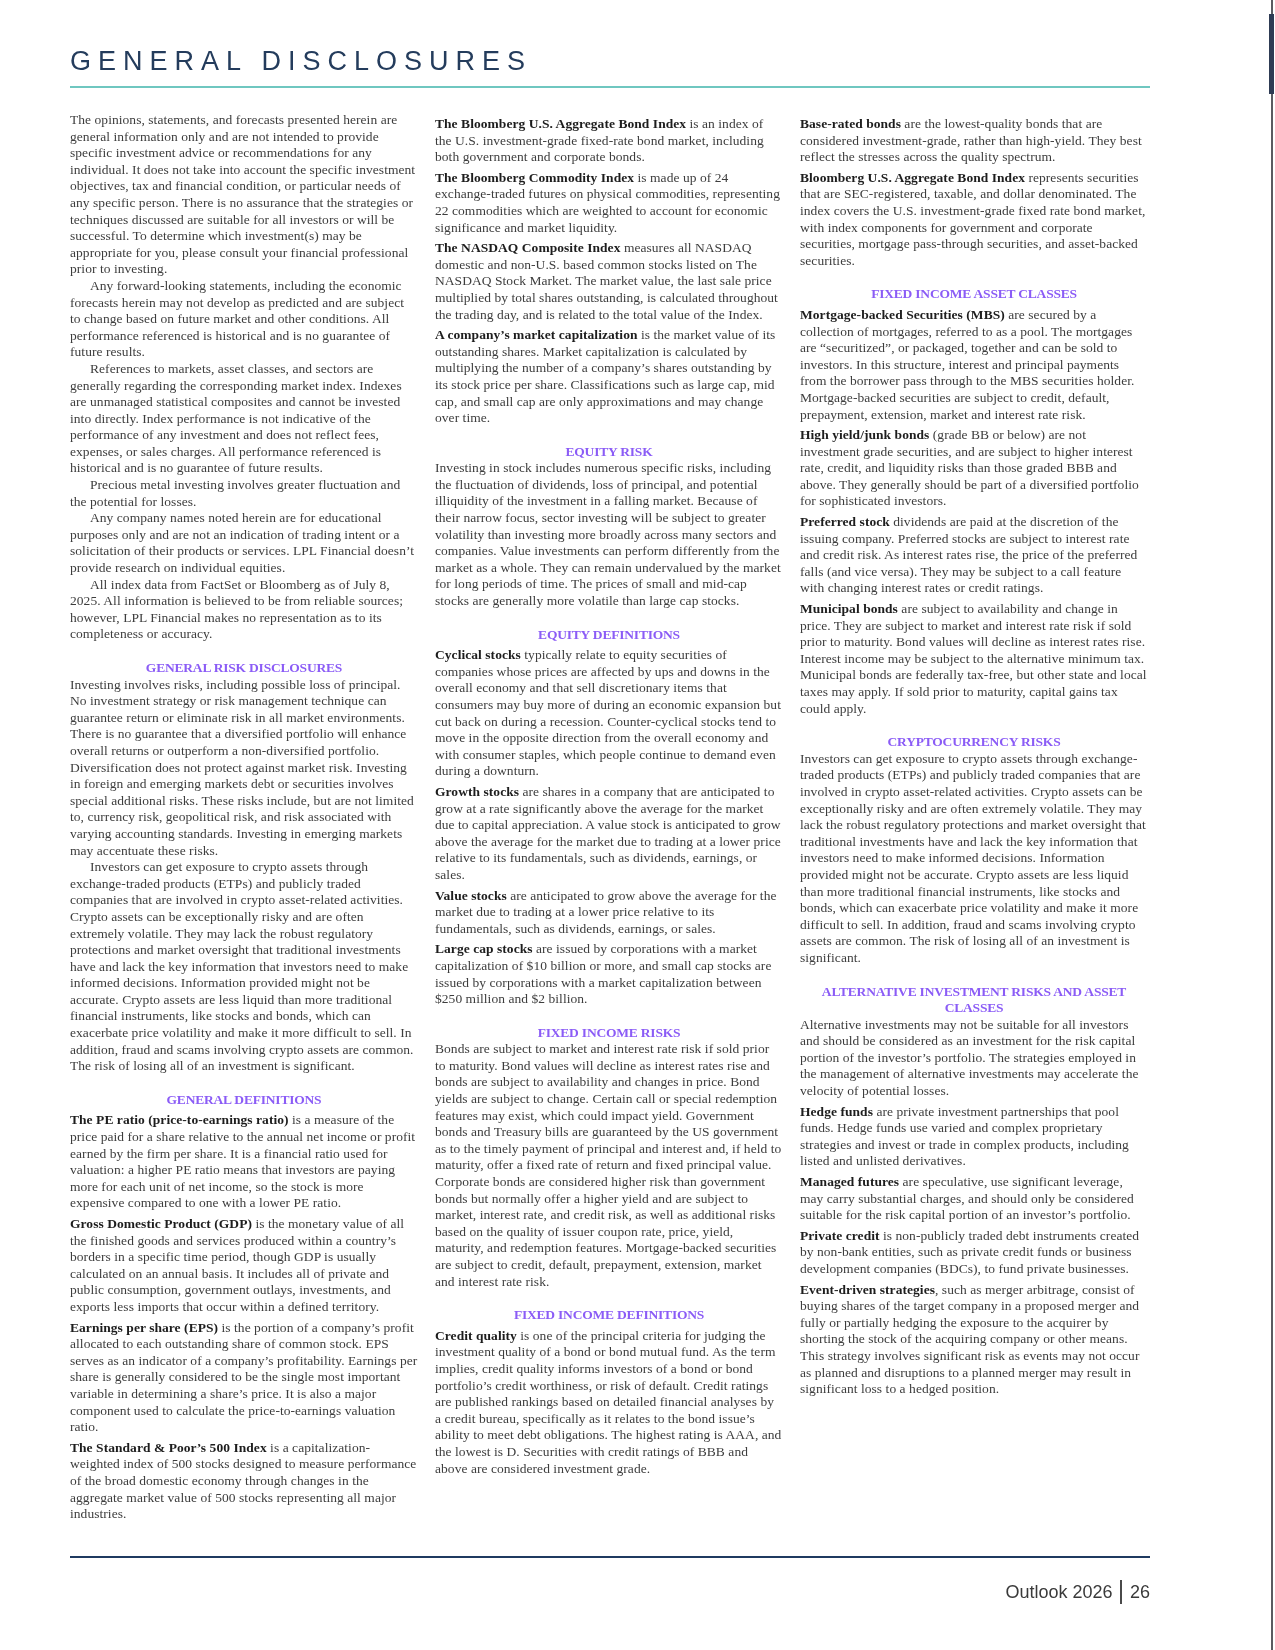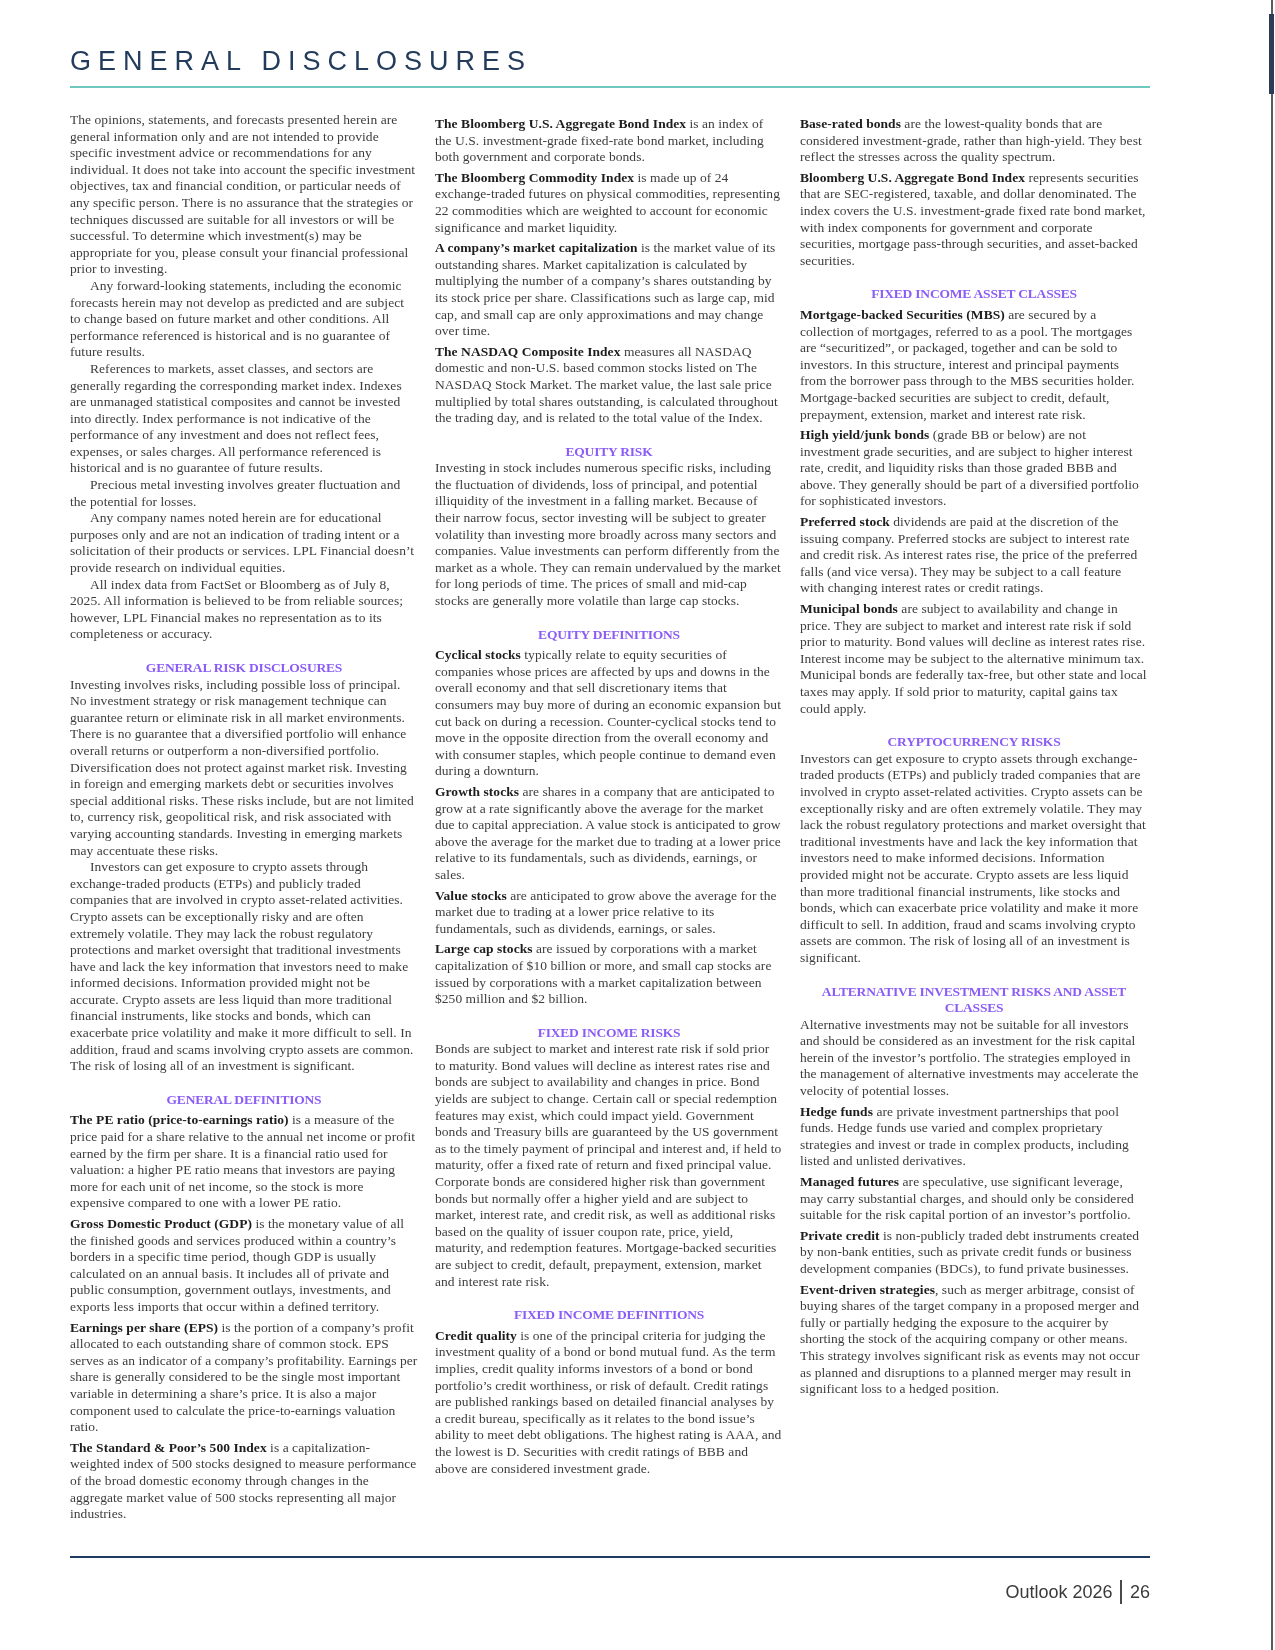--- a/index.html
+++ b/index.html
@@ -58,22 +58,22 @@
         <p class="p indent">Investors can get exposure to crypto assets through exchange-traded products (ETPs) and publicly traded companies that are involved in crypto asset-related activities. Crypto assets can be exceptionally risky and are often extremely volatile. They may lack the robust regulatory protections and market oversight that traditional investments have and lack the key information that investors need to make informed decisions. Information provided might not be accurate. Crypto assets are less liquid than more traditional financial instruments, like stocks and bonds, which can exacerbate price volatility and make it more difficult to sell. In addition, fraud and scams involving crypto assets are common. The risk of losing all of an investment is significant.</p>
         <p class="h">GENERAL DEFINITIONS</p>
         <p class="d"><strong>The PE ratio (price-to-earnings ratio)</strong> is a measure of the price paid for a share relative to the annual net income or profit earned by the firm per share. It is a financial ratio used for valuation: a higher PE ratio means that investors are paying more for each unit of net income, so the stock is more expensive compared to one with a lower PE ratio.</p>
         <p class="d"><strong>Gross Domestic Product (GDP)</strong> is the monetary value of all the finished goods and services produced within a country’s borders in a specific time period, though GDP is usually calculated on an annual basis. It includes all of private and public consumption, government outlays, investments, and exports less imports that occur within a defined territory.</p>
         <p class="d"><strong>Earnings per share (EPS)</strong> is the portion of a company’s profit allocated to each outstanding share of common stock. EPS serves as an indicator of a company’s profitability. Earnings per share is generally considered to be the single most important variable in determining a share’s price. It is also a major component used to calculate the price-to-earnings valuation ratio.</p>
         <p class="d"><strong>The Standard &amp; Poor’s 500 Index</strong> is a capitalization-weighted index of 500 stocks designed to measure performance of the broad domestic economy through changes in the aggregate market value of 500 stocks representing all major industries.</p>
       </div>
       <div class="col">
         <p class="d"><strong>The Bloomberg U.S. Aggregate Bond Index</strong> is an index of the U.S. investment-grade fixed-rate bond market, including both government and corporate bonds.</p>
         <p class="d"><strong>The Bloomberg Commodity Index</strong> is made up of 24 exchange-traded futures on physical commodities, representing 22 commodities which are weighted to account for economic significance and market liquidity.</p>
+        <p class="d"><strong>The NASDAQ Composite Index</strong> measures all NASDAQ domestic and non-U.S. based common stocks listed on The NASDAQ Stock Market. The market value, the last sale price multiplied by total shares outstanding, is calculated throughout the trading day, and is related to the total value of the Index.</p>
         <p class="d"><strong>A company’s market capitalization</strong> is the market value of its outstanding shares. Market capitalization is calculated by multiplying the number of a company’s shares outstanding by its stock price per share. Classifications such as large cap, mid cap, and small cap are only approximations and may change over time.</p>
-        <p class="d"><strong>The NASDAQ Composite Index</strong> measures all NASDAQ domestic and non-U.S. based common stocks listed on The NASDAQ Stock Market. The market value, the last sale price multiplied by total shares outstanding, is calculated throughout the trading day, and is related to the total value of the Index.</p>
         <p class="h">EQUITY RISK</p>
         <p class="p">Investing in stock includes numerous specific risks, including the fluctuation of dividends, loss of principal, and potential illiquidity of the investment in a falling market. Because of their narrow focus, sector investing will be subject to greater volatility than investing more broadly across many sectors and companies. Value investments can perform differently from the market as a whole. They can remain undervalued by the market for long periods of time. The prices of small and mid-cap stocks are generally more volatile than large cap stocks.</p>
         <p class="h">EQUITY DEFINITIONS</p>
         <p class="d"><strong>Cyclical stocks</strong> typically relate to equity securities of companies whose prices are affected by ups and downs in the overall economy and that sell discretionary items that consumers may buy more of during an economic expansion but cut back on during a recession. Counter-cyclical stocks tend to move in the opposite direction from the overall economy and with consumer staples, which people continue to demand even during a downturn.</p>
         <p class="d"><strong>Growth stocks</strong> are shares in a company that are anticipated to grow at a rate significantly above the average for the market due to capital appreciation. A value stock is anticipated to grow above the average for the market due to trading at a lower price relative to its fundamentals, such as dividends, earnings, or sales.</p>
         <p class="d"><strong>Value stocks</strong> are anticipated to grow above the average for the market due to trading at a lower price relative to its fundamentals, such as dividends, earnings, or sales.</p>
         <p class="d"><strong>Large cap stocks</strong> are issued by corporations with a market capitalization of $10 billion or more, and small cap stocks are issued by corporations with a market capitalization between $250 million and $2 billion.</p>
         <p class="h">FIXED INCOME RISKS</p>
         <p class="p">Bonds are subject to market and interest rate risk if sold prior to maturity. Bond values will decline as interest rates rise and bonds are subject to availability and changes in price. Bond yields are subject to change. Certain call or special redemption features may exist, which could impact yield. Government bonds and Treasury bills are guaranteed by the US government as to the timely payment of principal and interest and, if held to maturity, offer a fixed rate of return and fixed principal value. Corporate bonds are considered higher risk than government bonds but normally offer a higher yield and are subject to market, interest rate, and credit risk, as well as additional risks based on the quality of issuer coupon rate, price, yield, maturity, and redemption features. Mortgage-backed securities are subject to credit, default, prepayment, extension, market and interest rate risk.</p>
         <p class="h">FIXED INCOME DEFINITIONS</p>
@@ -83,21 +83,21 @@
         <p class="d"><strong>Base-rated bonds</strong> are the lowest-quality bonds that are considered investment-grade, rather than high-yield. They best reflect the stresses across the quality spectrum.</p>
         <p class="d"><strong>Bloomberg U.S. Aggregate Bond Index</strong> represents securities that are SEC-registered, taxable, and dollar denominated. The index covers the U.S. investment-grade fixed rate bond market, with index components for government and corporate securities, mortgage pass-through securities, and asset-backed securities.</p>
         <p class="h">FIXED INCOME ASSET CLASSES</p>
         <p class="d"><strong>Mortgage-backed Securities (MBS)</strong> are secured by a collection of mortgages, referred to as a pool. The mortgages are “securitized”, or packaged, together and can be sold to investors. In this structure, interest and principal payments from the borrower pass through to the MBS securities holder. Mortgage-backed securities are subject to credit, default, prepayment, extension, market and interest rate risk.</p>
         <p class="d"><strong>High yield/junk bonds</strong> (grade BB or below) are not investment grade securities, and are subject to higher interest rate, credit, and liquidity risks than those graded BBB and above. They generally should be part of a diversified portfolio for sophisticated investors.</p>
         <p class="d"><strong>Preferred stock</strong> dividends are paid at the discretion of the issuing company. Preferred stocks are subject to interest rate and credit risk. As interest rates rise, the price of the preferred falls (and vice versa). They may be subject to a call feature with changing interest rates or credit ratings.</p>
         <p class="d"><strong>Municipal bonds</strong> are subject to availability and change in price. They are subject to market and interest rate risk if sold prior to maturity. Bond values will decline as interest rates rise. Interest income may be subject to the alternative minimum tax. Municipal bonds are federally tax-free, but other state and local taxes may apply. If sold prior to maturity, capital gains tax could apply.</p>
         <p class="h">CRYPTOCURRENCY RISKS</p>
         <p class="p">Investors can get exposure to crypto assets through exchange-traded products (ETPs) and publicly traded companies that are involved in crypto asset-related activities. Crypto assets can be exceptionally risky and are often extremely volatile. They may lack the robust regulatory protections and market oversight that traditional investments have and lack the key information that investors need to make informed decisions. Information provided might not be accurate. Crypto assets are less liquid than more traditional financial instruments, like stocks and bonds, which can exacerbate price volatility and make it more difficult to sell. In addition, fraud and scams involving crypto assets are common. The risk of losing all of an investment is significant.</p>
         <p class="h">ALTERNATIVE INVESTMENT RISKS AND ASSET CLASSES</p>
-        <p class="p">Alternative investments may not be suitable for all investors and should be considered as an investment for the risk capital herein of the investor’s portfolio. The strategies employed in the management of alternative investments may accelerate the velocity of potential losses.</p>
+        <p class="p">Alternative investments may not be suitable for all investors and should be considered as an investment for the risk capital portion of the investor’s portfolio. The strategies employed in the management of alternative investments may accelerate the velocity of potential losses.</p>
         <p class="d"><strong>Hedge funds</strong> are private investment partnerships that pool funds. Hedge funds use varied and complex proprietary strategies and invest or trade in complex products, including listed and unlisted derivatives.</p>
         <p class="d"><strong>Managed futures</strong> are speculative, use significant leverage, may carry substantial charges, and should only be considered suitable for the risk capital portion of an investor’s portfolio.</p>
         <p class="d"><strong>Private credit</strong> is non-publicly traded debt instruments created by non-bank entities, such as private credit funds or business development companies (BDCs), to fund private businesses.</p>
         <p class="d"><strong>Event-driven strategies</strong>, such as merger arbitrage, consist of buying shares of the target company in a proposed merger and fully or partially hedging the exposure to the acquirer by shorting the stock of the acquiring company or other means. This strategy involves significant risk as events may not occur as planned and disruptions to a planned merger may result in significant loss to a hedged position.</p>
       </div>
     </div>
 
   <hr class="footer-rule">
   <div class="footer">
     <span>Outlook 2026</span>

